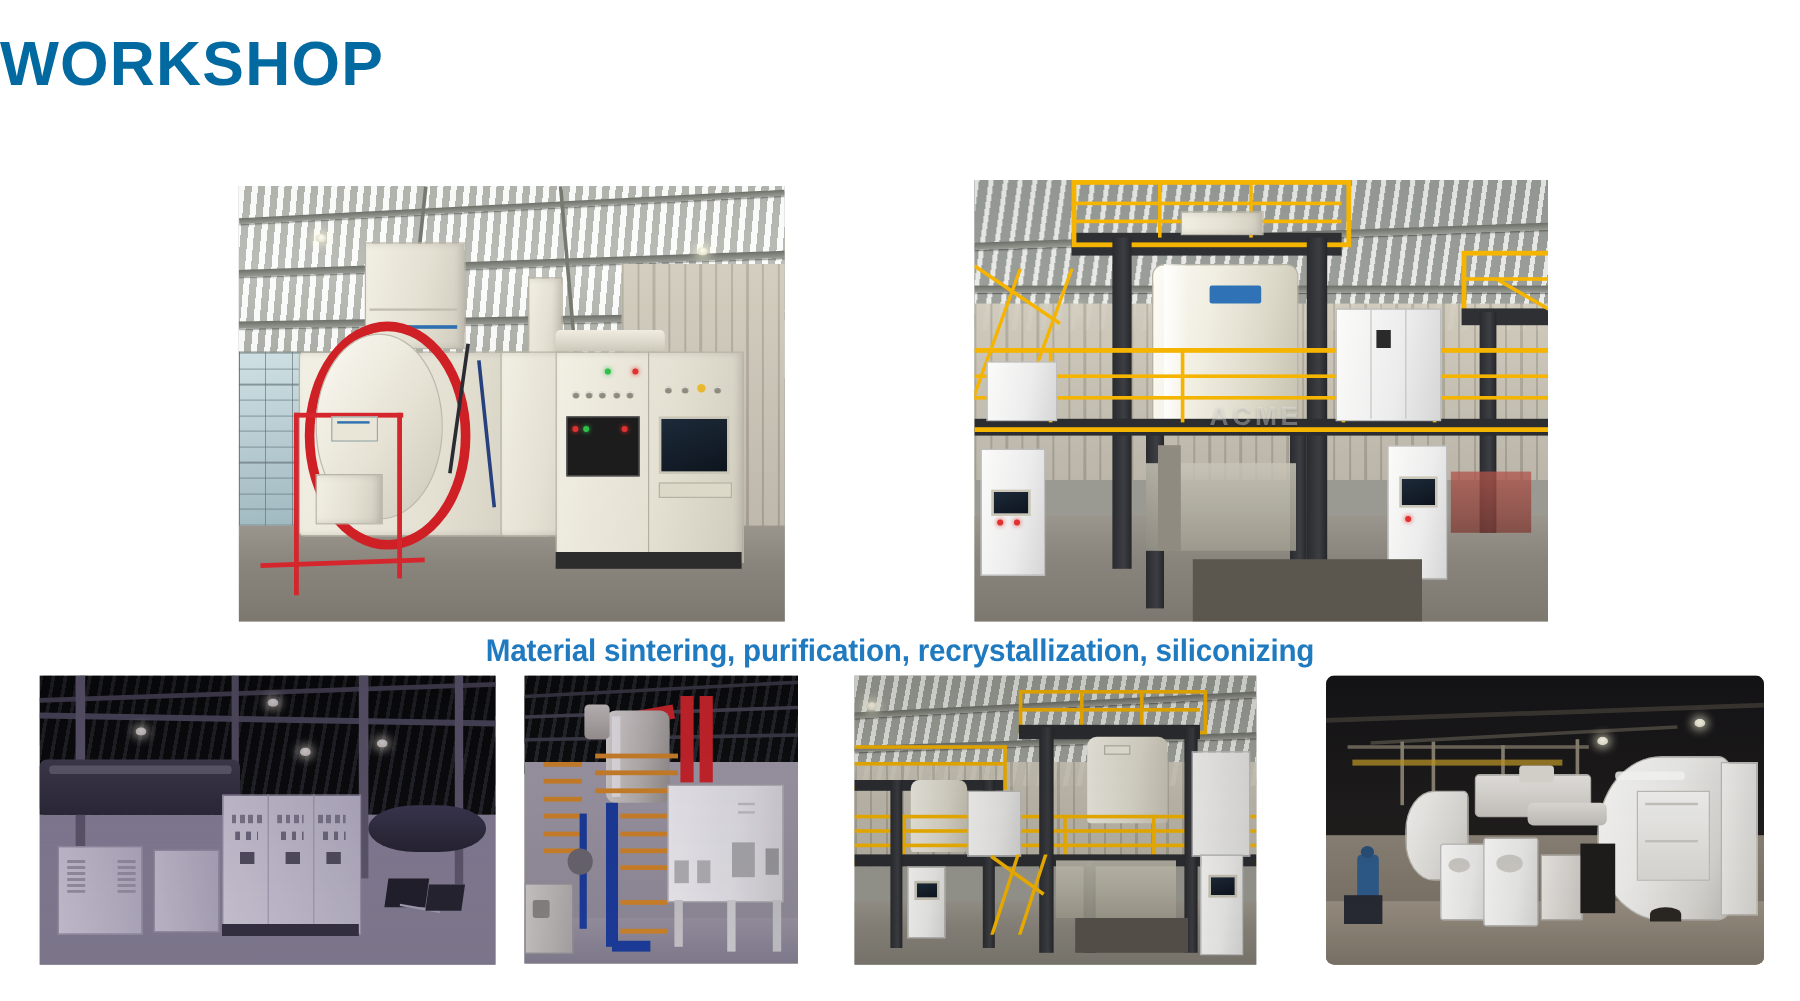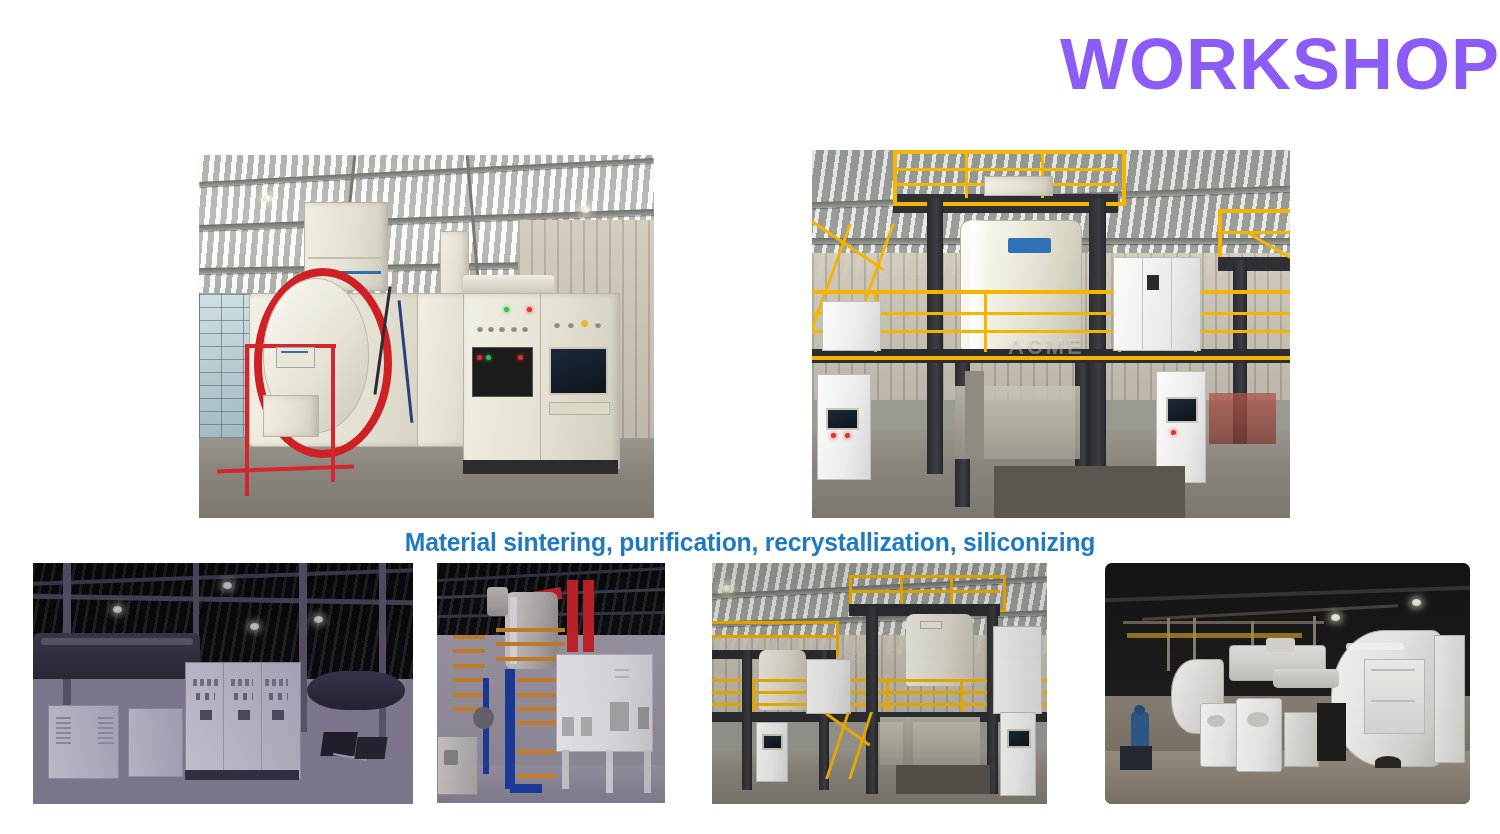--- a/index.html
+++ b/index.html
@@ -10,25 +10,25 @@
     font-family:"Liberation Sans","DejaVu Sans",sans-serif;
     overflow:hidden;
     position:relative;
   }
   #page{position:relative;width:1500px;height:834px;background:#fff;}
 
   
   .page-title{
     position:absolute;
     left:0;top:28px;width:1500px;
-    text-align:right;
-    font-size:72px;
+    text-align:left;
+    font-size:52px;
     font-weight:bold;
     letter-spacing:1px;
-    color:#8b5cf6;
+    color:#0369a1;
     line-height:1;
     font-family:"Liberation Sans","DejaVu Sans",sans-serif;
   }
 
   
   .caption{
     position:absolute;
     left:0;top:528px;width:1500px;
     text-align:center;
     font-size:26px;

